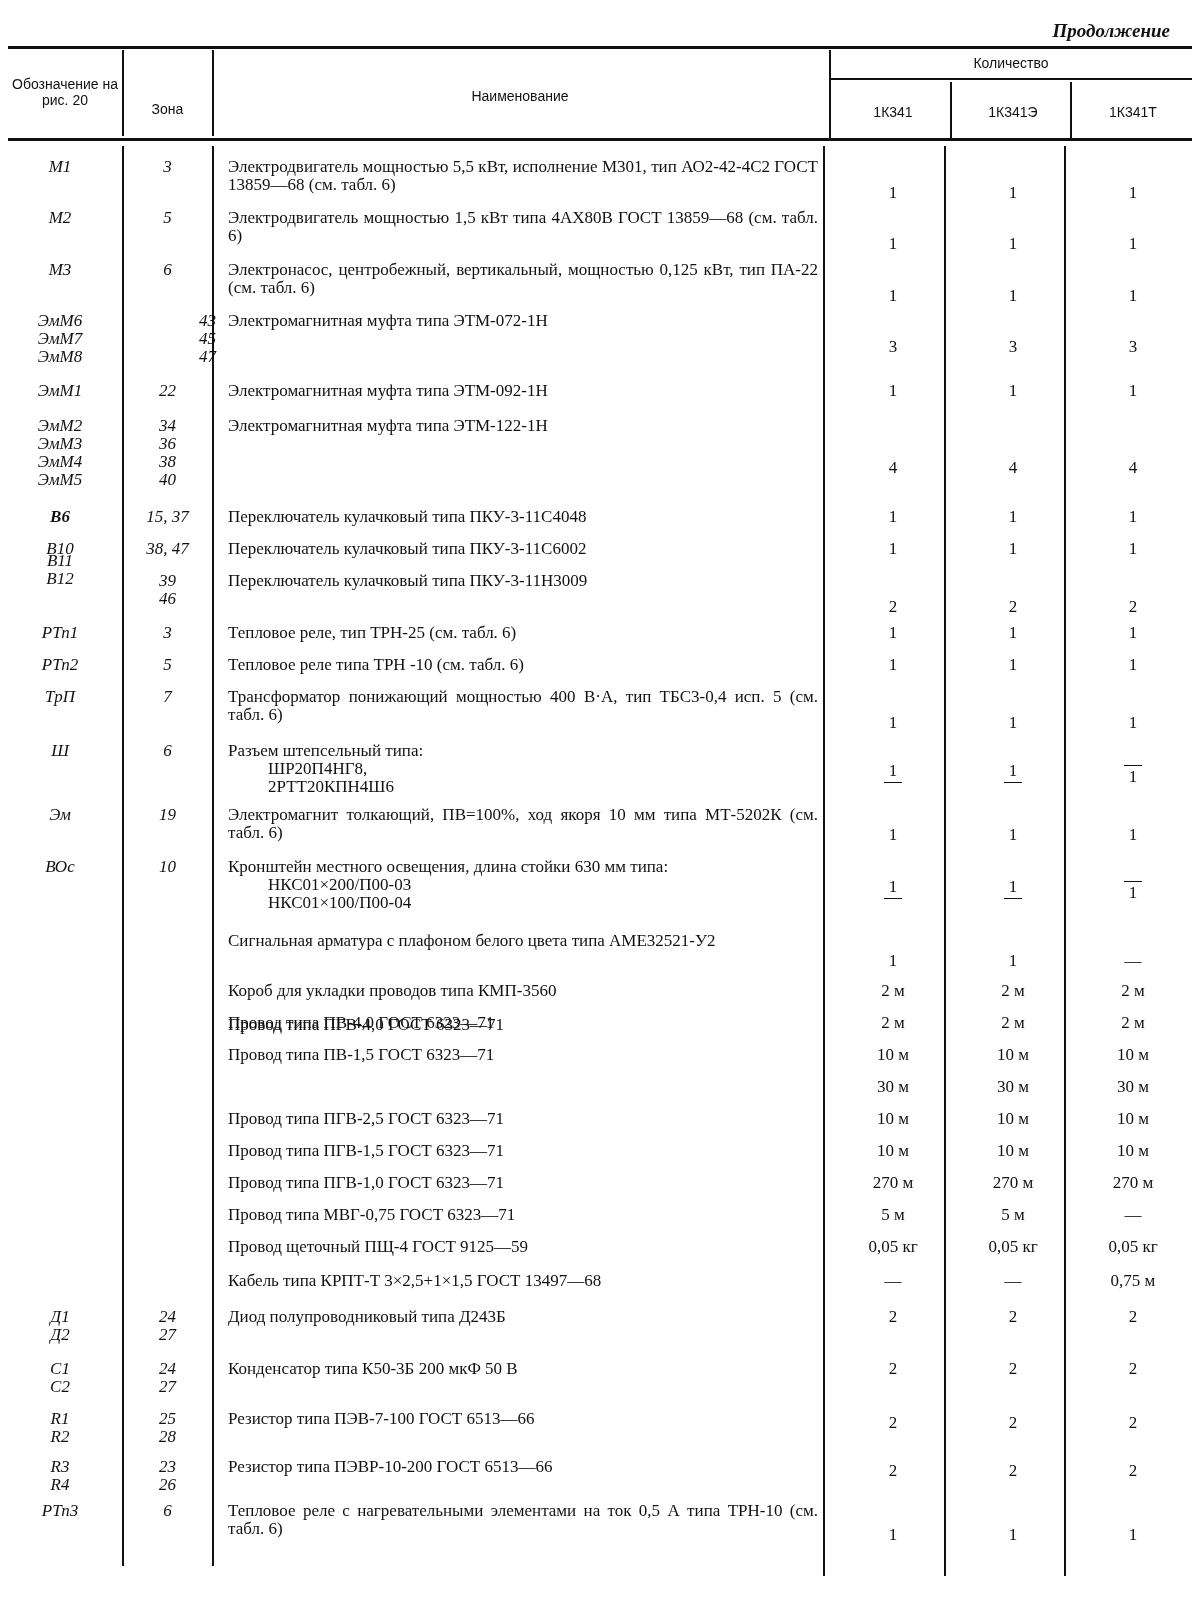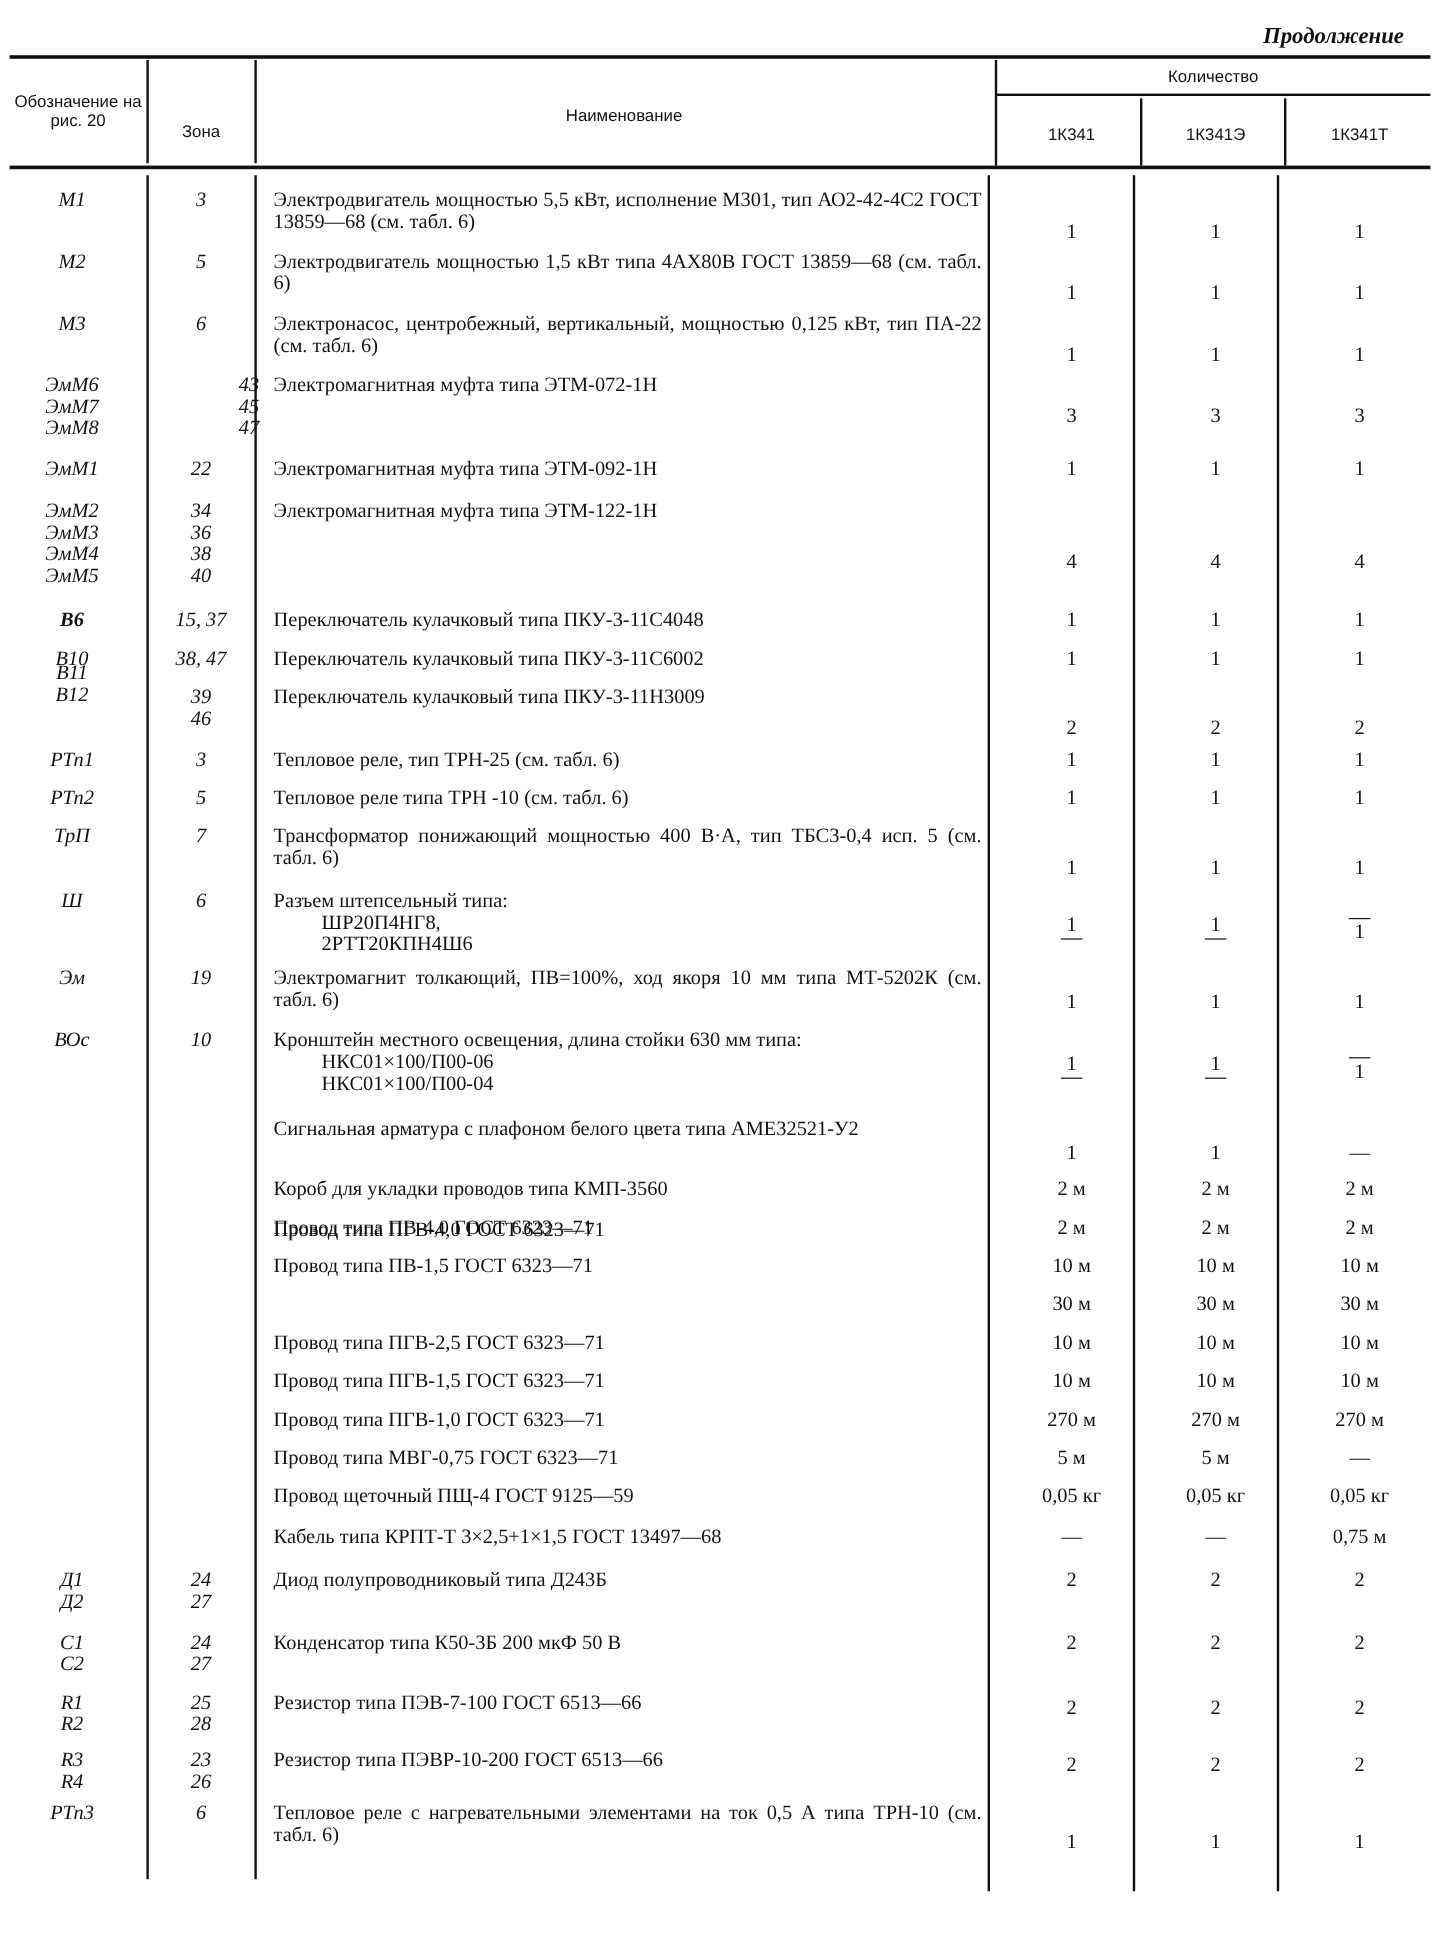--- a/index.html
+++ b/index.html
@@ -140,21 +140,21 @@
     <div class="cell q q2" style="top: 762px; white-space: pre-line;"><span class="frac"><span>1</span><span class="bar"></span><span></span></span></div>
     <div class="cell q q3" style="top: 762px; white-space: pre-line;"><span class="frac"><span></span><span class="bar"></span><span>1</span></span></div>
     <div class="cell des" style="top: 806px; white-space: pre-line;">Эм</div>
     <div class="cell zone" style="top: 806px; white-space: pre-line;">19</div>
     <div class="cell name" style="top: 806px; white-space: pre-line;"><span>Электромагнит толкающий, ПВ=100%, ход якоря 10 мм типа МТ-5202К (см. табл. 6)</span></div>
     <div class="cell q q1" style="top: 826px; white-space: pre-line;">1</div>
     <div class="cell q q2" style="top: 826px; white-space: pre-line;">1</div>
     <div class="cell q q3" style="top: 826px; white-space: pre-line;">1</div>
     <div class="cell des" style="top: 858px; white-space: pre-line;">ВОс</div>
     <div class="cell zone" style="top: 858px; white-space: pre-line;">10</div>
-    <div class="cell name" style="top: 858px; white-space: pre-line;"><span>Кронштейн местного освещения, длина стойки 630 мм типа:</span><span class="sub">НКС01×100/П00-06</span><span class="sub">НКС01×100/П00-04</span></div>
+    <div class="cell name" style="top: 858px; white-space: pre-line;"><span>Кронштейн местного освещения, длина стойки 630 мм типа:</span><span class="sub">НКС01×200/П00-03</span><span class="sub">НКС01×100/П00-04</span></div>
     <div class="cell q q1" style="top: 878px; white-space: pre-line;"><span class="frac"><span>1</span><span class="bar"></span><span></span></span></div>
     <div class="cell q q2" style="top: 878px; white-space: pre-line;"><span class="frac"><span>1</span><span class="bar"></span><span></span></span></div>
     <div class="cell q q3" style="top: 878px; white-space: pre-line;"><span class="frac"><span></span><span class="bar"></span><span>1</span></span></div>
     <div class="cell des" style="top: 932px; white-space: pre-line;"></div>
     <div class="cell zone" style="top: 932px; white-space: pre-line;"></div>
     <div class="cell name" style="top: 932px; white-space: pre-line;"><span>Сигнальная арматура с плафоном белого цвета типа АМЕ32521-У2</span></div>
     <div class="cell q q1" style="top: 952px; white-space: pre-line;">1</div>
     <div class="cell q q2" style="top: 952px; white-space: pre-line;">1</div>
     <div class="cell q q3" style="top: 952px; white-space: pre-line;">—</div>
     <div class="cell des" style="top: 982px; white-space: pre-line;"></div>

